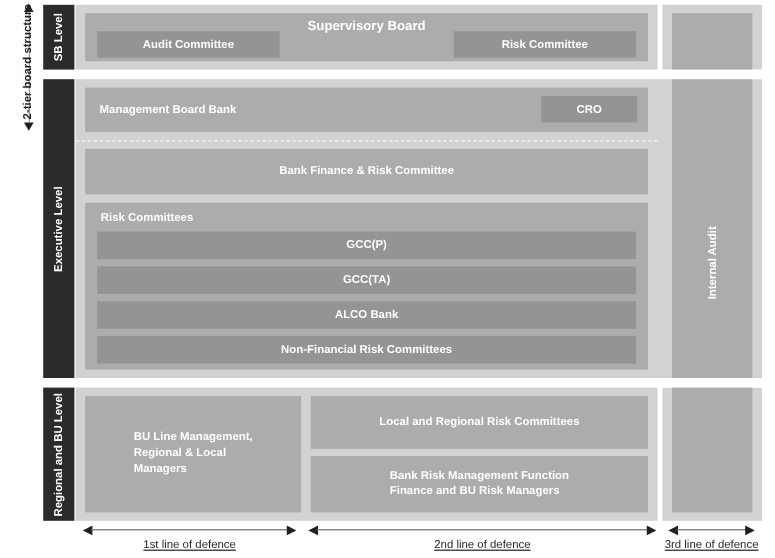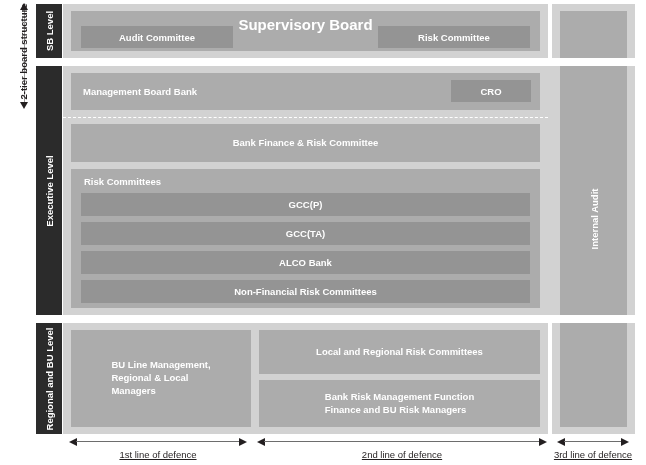--- a/index.html
+++ b/index.html
@@ -116,21 +116,21 @@
     padding-top: 7px;
     box-sizing: border-box;
   }
   .panel-title-top {
     position: absolute;
     top: 5px;
     left: 0;
     width: 100%;
     text-align: center;
     color: #ffffff;
-    font-size: 15px;
+    font-size: 11px;
     font-weight: bold;
   }
 
   
   .subbox {
     position: absolute;
     background: #949494;
     color: #ffffff;
     font-size: 9.5px;
     font-weight: bold;

